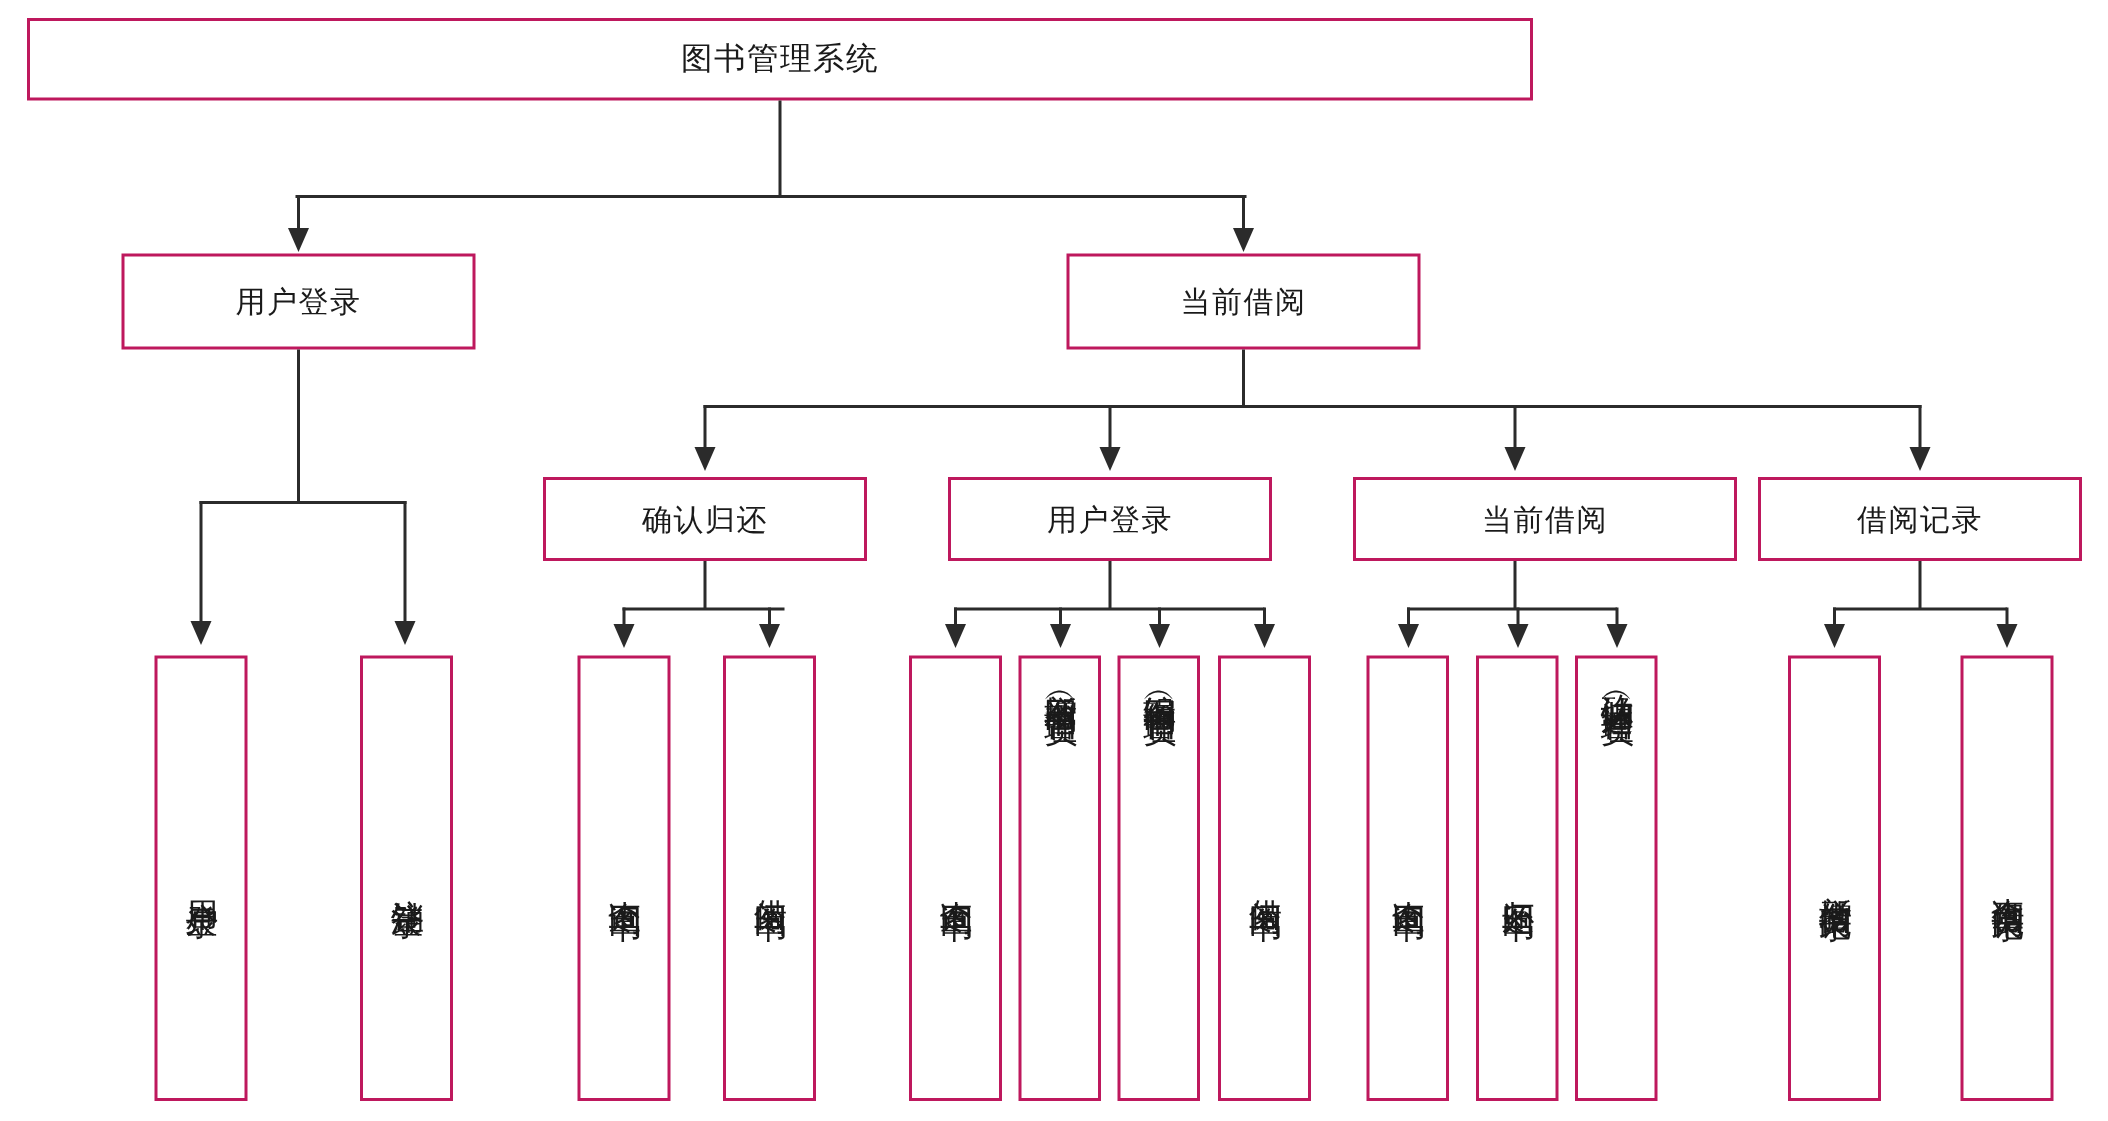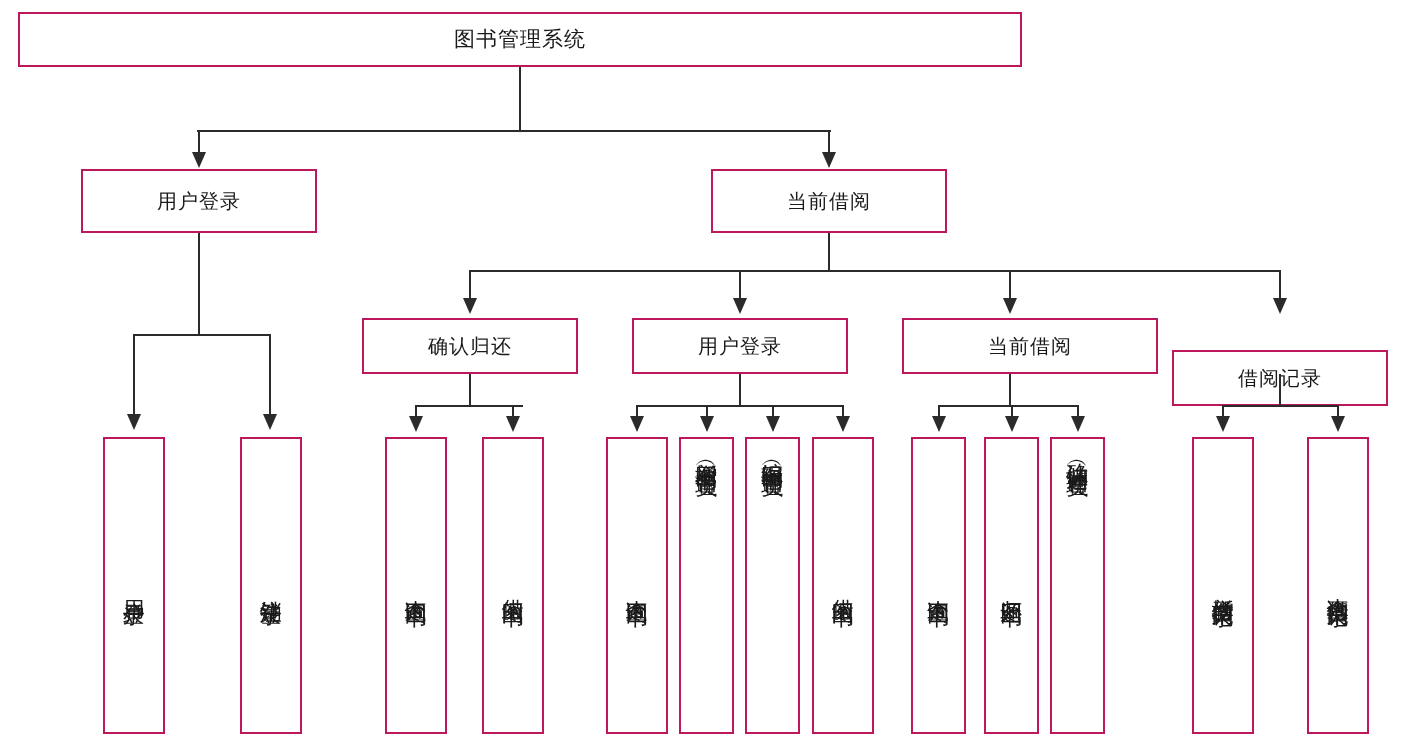--- a/index.html
+++ b/index.html
@@ -120,21 +120,21 @@
 
   <div class="node lvl3" id="n-l3-0" style="left: 362px; top: 318px; width: 216px; height: 56px;">
     <span class="node-label">确认归还</span>
   </div>
   <div class="node lvl3" id="n-l3-1" style="left: 632px; top: 318px; width: 216px; height: 56px;">
     <span class="node-label">用户登录</span>
   </div>
   <div class="node lvl3" id="n-l3-2" style="left: 902px; top: 318px; width: 256px; height: 56px;">
     <span class="node-label">当前借阅</span>
   </div>
-  <div class="node lvl3" id="n-l3-3" style="left: 1172px; top: 318px; width: 216px; height: 56px; margin-top: 32px;">
+  <div class="node lvl3" id="n-l3-3" style="left: 1172px; top: 318px; width: 216px; height: 56px;">
     <span class="node-label">借阅记录</span>
   </div>
 
   <div class="ln vln" style="left:469px;top:374px;height:32px;"></div>
   <div class="ln hln" style="left:415px;top:405px;width:108px;"></div>
   <div class="ln vln" style="left:415px;top:405px;height:13px;"></div>
   <div class="arrow" style="left:409px;top:416px;"></div>
   <div class="ln vln" style="left:512px;top:405px;height:13px;"></div>
   <div class="arrow" style="left:506px;top:416px;"></div>
 

